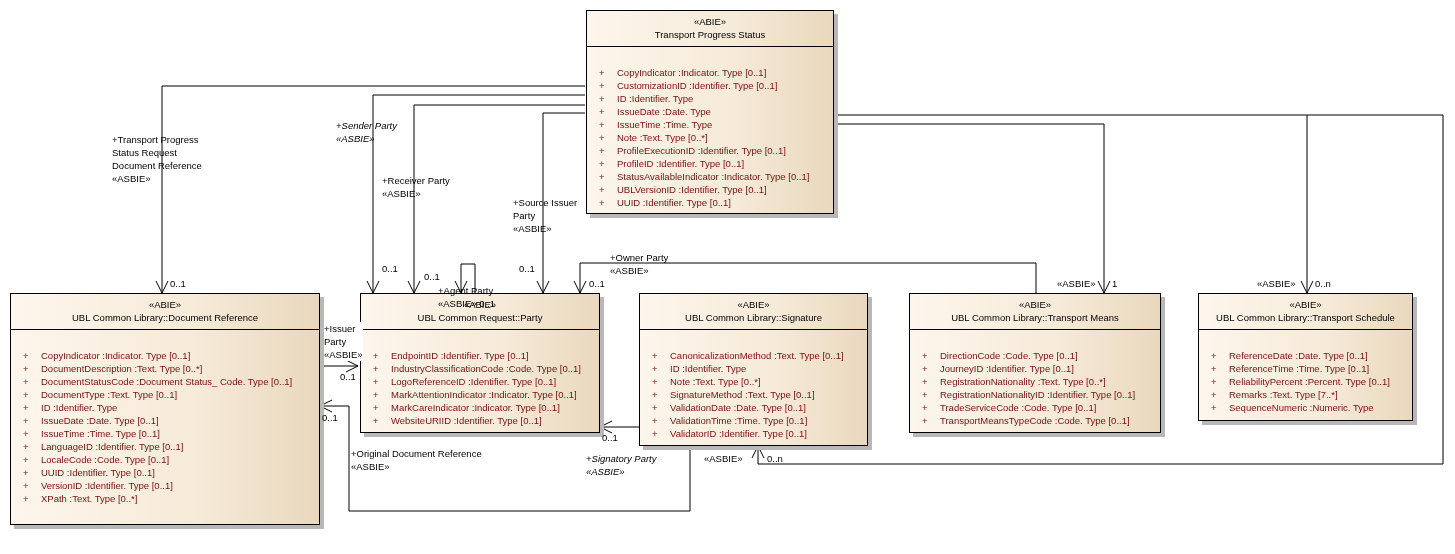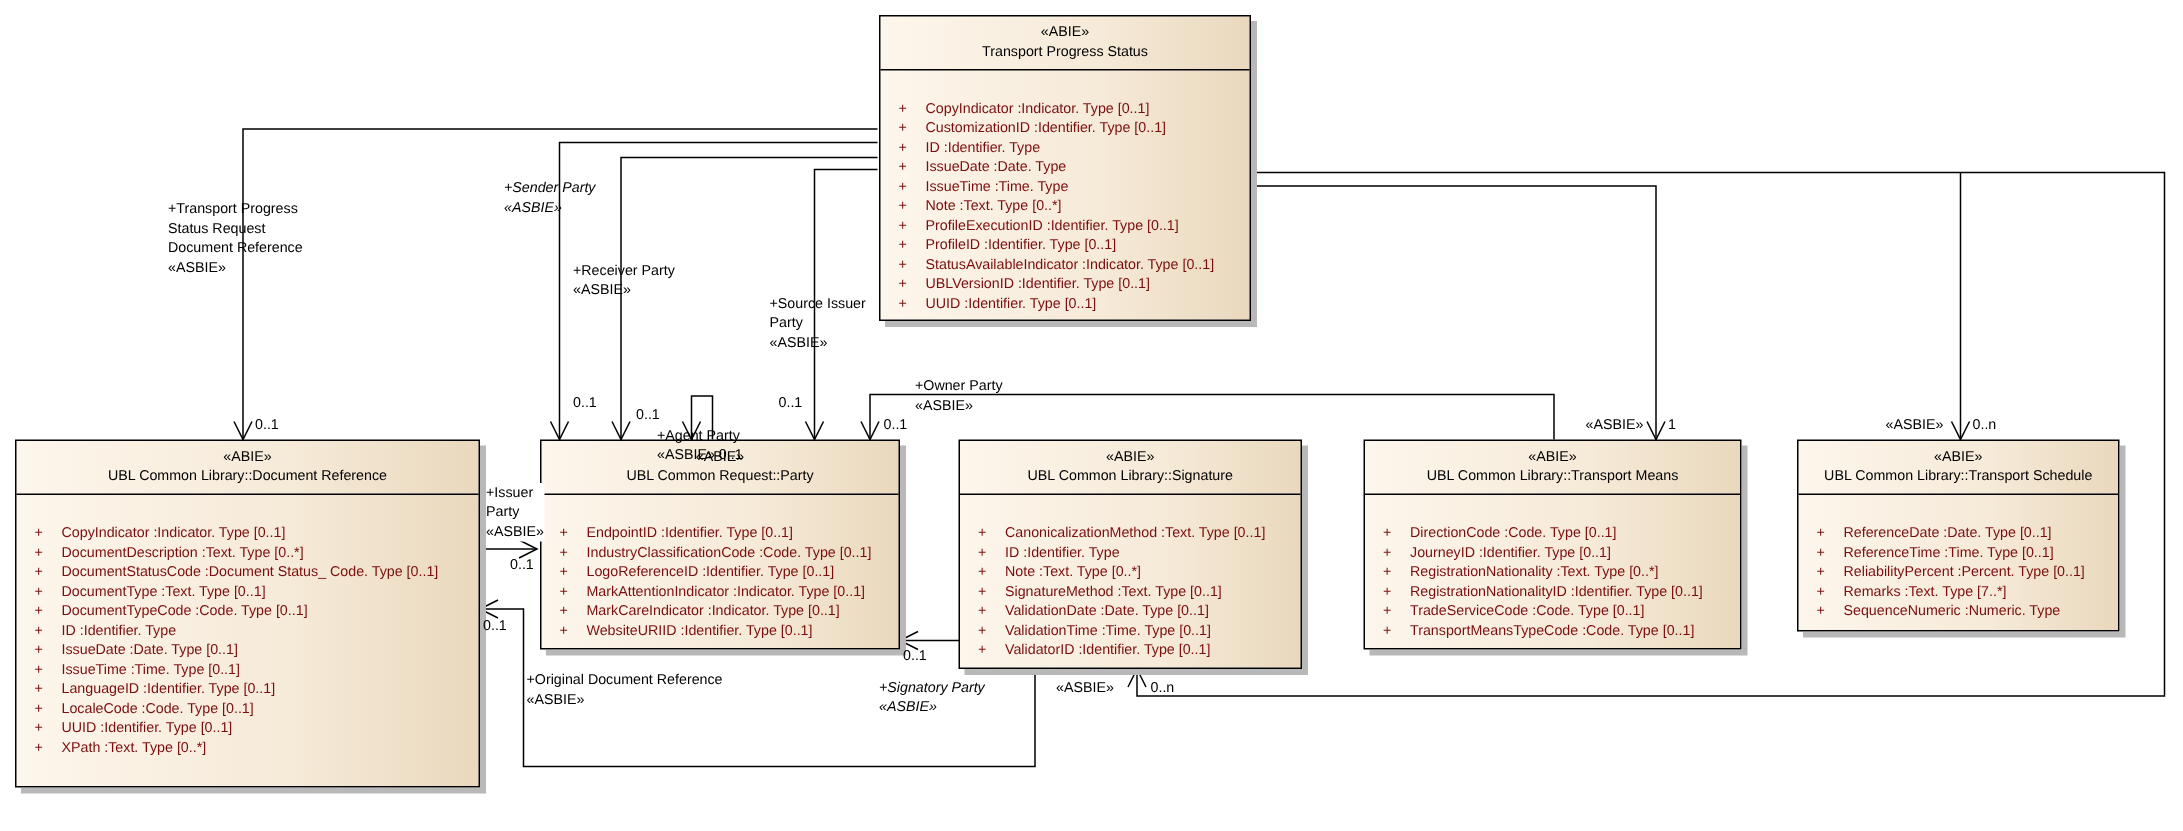--- a/index.html
+++ b/index.html
@@ -82,27 +82,27 @@
 <div class="cls" style="left:10px;top:293px;width:310px;height:232px;">
   <div class="hdr">
     <div>«ABIE»</div>
     <div>UBL Common Library::Document Reference</div>
   </div>
   <div class="attrs">
       <div class="attr"><span class="vis">+</span><span>CopyIndicator  :Indicator. Type [0..1]</span></div>
       <div class="attr"><span class="vis">+</span><span>DocumentDescription  :Text. Type [0..*]</span></div>
       <div class="attr"><span class="vis">+</span><span>DocumentStatusCode  :Document Status_ Code. Type [0..1]</span></div>
       <div class="attr"><span class="vis">+</span><span>DocumentType  :Text. Type [0..1]</span></div>
-      <div class="attr"><span class="vis">+</span><span>DocumentTypeCode  :Code. Type [0..1]</span></div>
       <div class="attr"><span class="vis">+</span><span>ID  :Identifier. Type</span></div>
       <div class="attr"><span class="vis">+</span><span>IssueDate  :Date. Type [0..1]</span></div>
       <div class="attr"><span class="vis">+</span><span>IssueTime  :Time. Type [0..1]</span></div>
       <div class="attr"><span class="vis">+</span><span>LanguageID  :Identifier. Type [0..1]</span></div>
       <div class="attr"><span class="vis">+</span><span>LocaleCode  :Code. Type [0..1]</span></div>
       <div class="attr"><span class="vis">+</span><span>UUID  :Identifier. Type [0..1]</span></div>
+      <div class="attr"><span class="vis">+</span><span>VersionID  :Identifier. Type [0..1]</span></div>
       <div class="attr"><span class="vis">+</span><span>XPath  :Text. Type [0..*]</span></div>
     </div>
 </div>
 
 <div class="cls" style="left:360px;top:293px;width:240px;height:140px;">
   <div class="hdr">
     <div>«ABIE»</div>
     <div>UBL Common Request::Party</div>
   </div>
   <div class="attrs">

